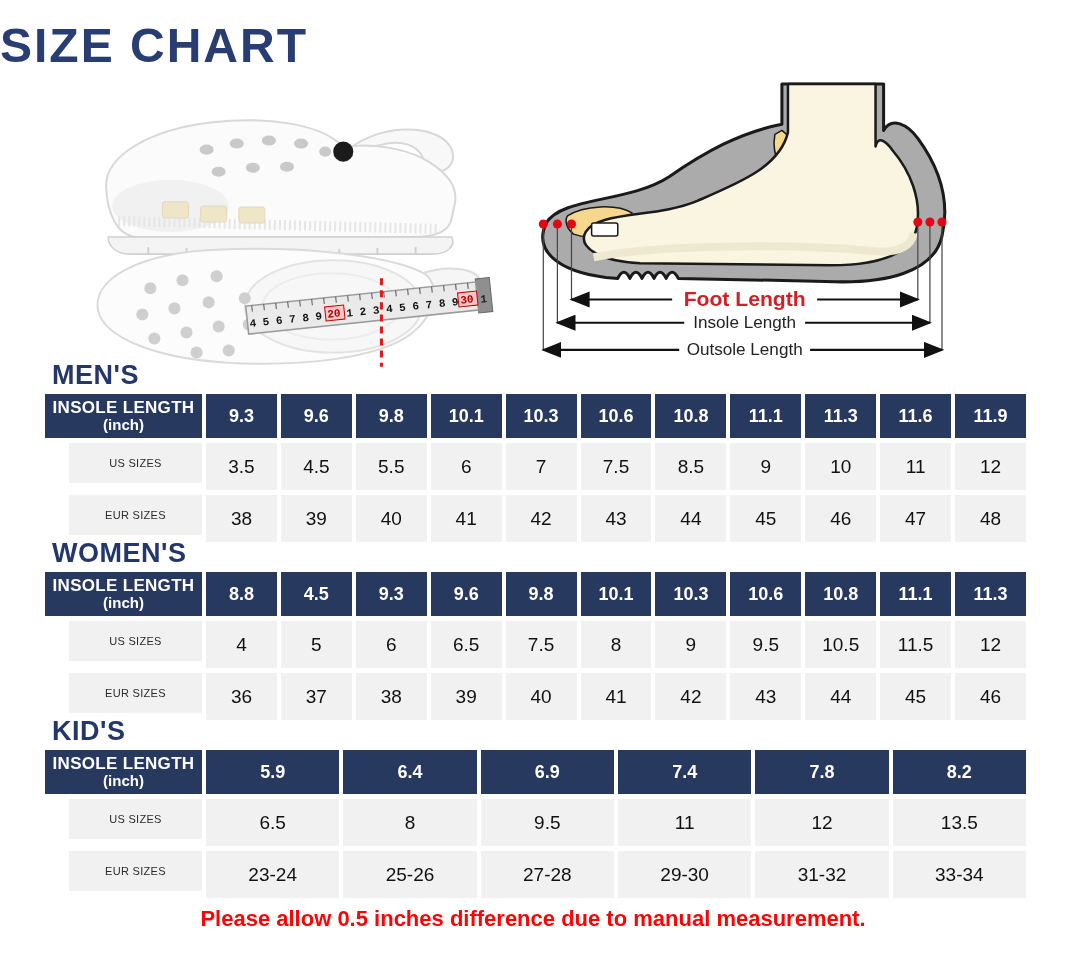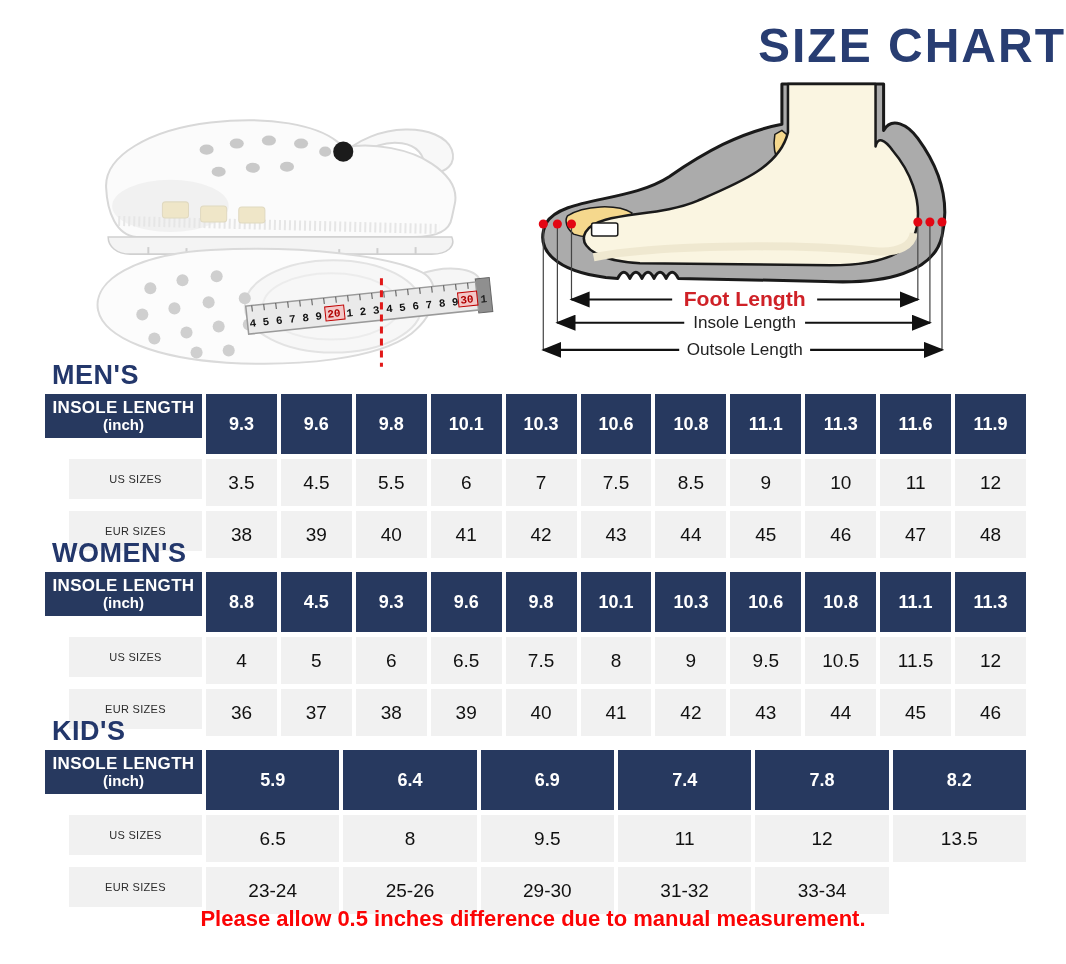--- a/index.html
+++ b/index.html
@@ -2,33 +2,33 @@
 <html style="--navy: #27395f; --heading-navy: #23376b; --title-navy: #283d72; --note-red: #fb0405; --foot-red: #cf2127; --cell-gray: #f1f1f1; --marker-red: #e30613;"><head>
 <meta charset="utf-8">
 <style>
   :root{
     --navy:#27395f; --heading-navy:#23376b; --title-navy:#283d72;
     --note-red:#fb0405; --foot-red:#cf2127; --cell-gray:#f1f1f1; --marker-red:#e30613;
   }
   html,body{margin:0;padding:0;background:#fff;}
   .page{position:relative;width:1066px;height:964px;background:#fff;overflow:hidden;
         font-family:"Liberation Sans", sans-serif;}
-  .title{position:absolute;top:18px;left:0;width:100%;text-align:right;
+  .title{position:absolute;top:18px;left:0;width:100%;text-align:left;
          font-size:48px;font-weight:800;letter-spacing:2px;color:var(--title-navy);}
   .hero-left{position:absolute;left:78px;top:86px;width:422px;height:284px;}
   .hero-right{position:absolute;left:533px;top:74px;width:524px;height:294px;}
   .section-heading{position:absolute;left:52px;font-size:27px;font-weight:800;
                    color:var(--heading-navy);letter-spacing:.5px;}
   .size-table{position:absolute;left:45px;width:981px;display:grid;
               column-gap:4px;row-gap:5px;background:#fff;}
   .size-table .hlabel{background:var(--navy);color:#fff;height:44px;display:flex;
               flex-direction:column;align-items:center;justify-content:center;line-height:1.05;}
   .size-table .hlabel .l1{font-size:17px;font-weight:bold;letter-spacing:.3px;}
   .size-table .hlabel .l2{font-size:15px;font-weight:bold;}
-  .size-table .hcell{background:var(--navy);color:#fff;height:60px;display:flex;
+  .size-table .hcell{background:var(--navy);color:#fff;height:44px;display:flex;
               align-items:center;justify-content:center;font-size:18px;font-weight:bold;}
   .size-table .lcell{background:var(--cell-gray);color:#2b2b2b;height:40px;display:flex;
               align-items:center;justify-content:center;font-size:11px;letter-spacing:.3px;margin-left:24px;}
   .size-table .cell{background:var(--cell-gray);color:#111;height:47px;display:flex;
               align-items:center;justify-content:center;font-size:19px;}
   .note{position:absolute;top:906px;left:0;width:100%;text-align:center;
         font-size:22px;font-weight:bold;color:var(--note-red);}
   svg text{font-family:"Liberation Sans", sans-serif;}
   svg .tapefont{font-family:"Liberation Mono", monospace;}
 </style>
@@ -275,19 +275,20 @@
       <div class="lcell">US SIZES</div>
       <div class="cell">6.5</div>
       <div class="cell">8</div>
       <div class="cell">9.5</div>
       <div class="cell">11</div>
       <div class="cell">12</div>
       <div class="cell">13.5</div>
       <div class="lcell">EUR SIZES</div>
       <div class="cell">23-24</div>
       <div class="cell">25-26</div>
+      <div class="cell">27-28</div>
       <div class="cell">29-30</div>
       <div class="cell">31-32</div>
       <div class="cell">33-34</div>
     </div>
 
   <div class="note">Please allow 0.5 inches difference due to manual measurement.</div>
 </div>
 
 </body></html>

